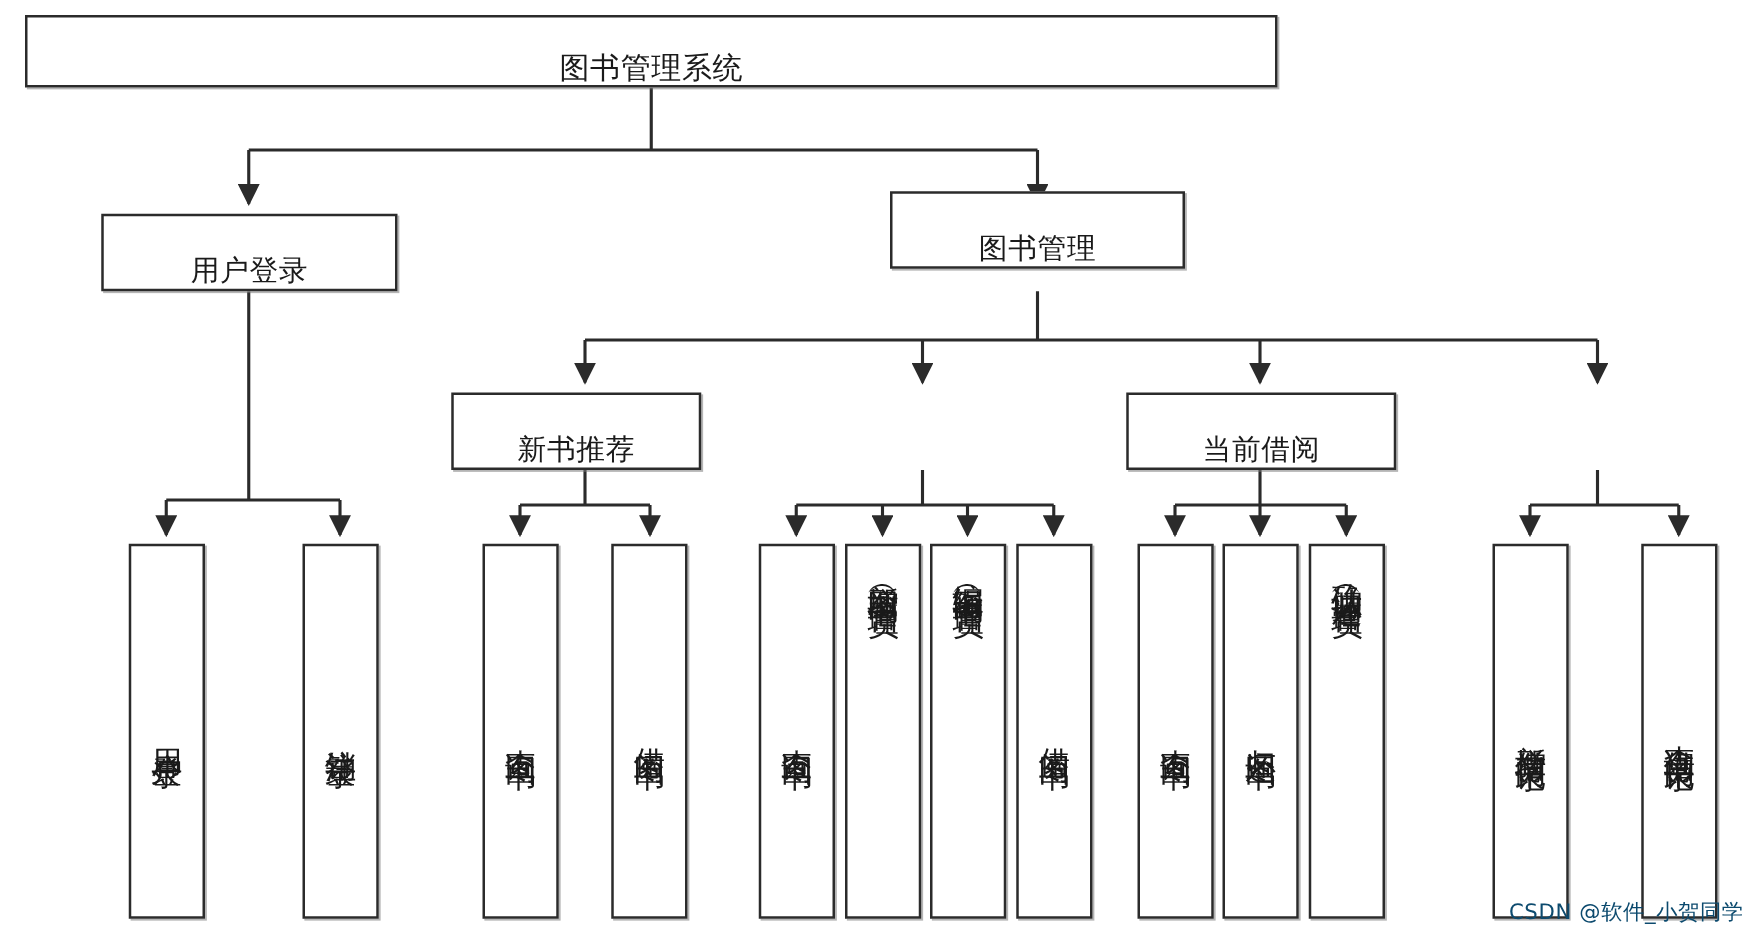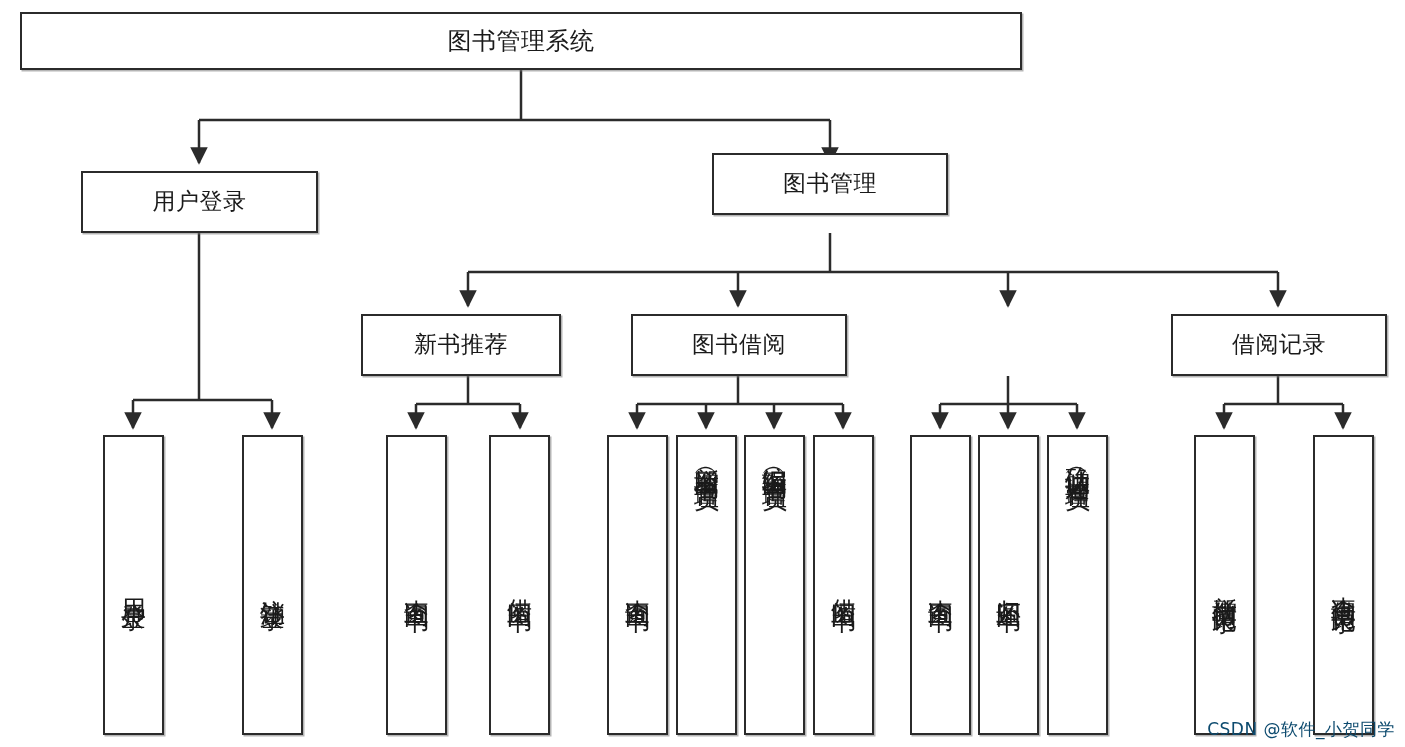--- a/index.html
+++ b/index.html
@@ -25,21 +25,21 @@
     width: 1405px;
     height: 747px;
     pointer-events: none;
   }
   .node {
     position: absolute;
     box-sizing: border-box;
     background: #ffffff;
     border: 2px solid #2b2b2b;
     display: flex;
-    align-items: center;
+    align-items: flex-end;
     justify-content: center;
     color: #1a1a1a;
     box-shadow: 1.5px 1.5px 0 rgba(120,120,120,0.55);
   }
   .node .label {
     display: block;
     text-align: center;
     line-height: 1.18;
     white-space: nowrap;
   }
@@ -145,28 +145,25 @@
   </div>
 
   <div class="node horiz" style="left:712px; top:153px; width:236px; height:62px;">
     <span class="label">图书管理</span>
   </div>
 
   <div class="node horiz" style="left:361px; top:314px; width:200px; height:62px;">
     <span class="label">新书推荐</span>
   </div>
 
-  <div class="node horiz" style="left:631px; top:314px; width:216px; height:62px;">
-    <span class="label">图书借阅</span>
-  </div>
-
-
-  <div class="node horiz" style="left:1171px; top:314px; width:216px; height:62px;">
-    <span class="label">借阅记录</span>
-  </div>
+
+  <div class="node horiz" style="left:901px; top:314px; width:216px; height:62px;">
+    <span class="label">当前借阅</span>
+  </div>
+
 
   <div class="node vert centered" style="left:103px; top:435px; width:61px; height:300px;">
     <span class="label">用户登录</span>
   </div>
 
   <div class="node vert centered" style="left:242px; top:435px; width:61px; height:300px;">
     <span class="label">注销登录</span>
   </div>
 
   <div class="node vert centered" style="left:386px; top:435px; width:61px; height:300px;">

